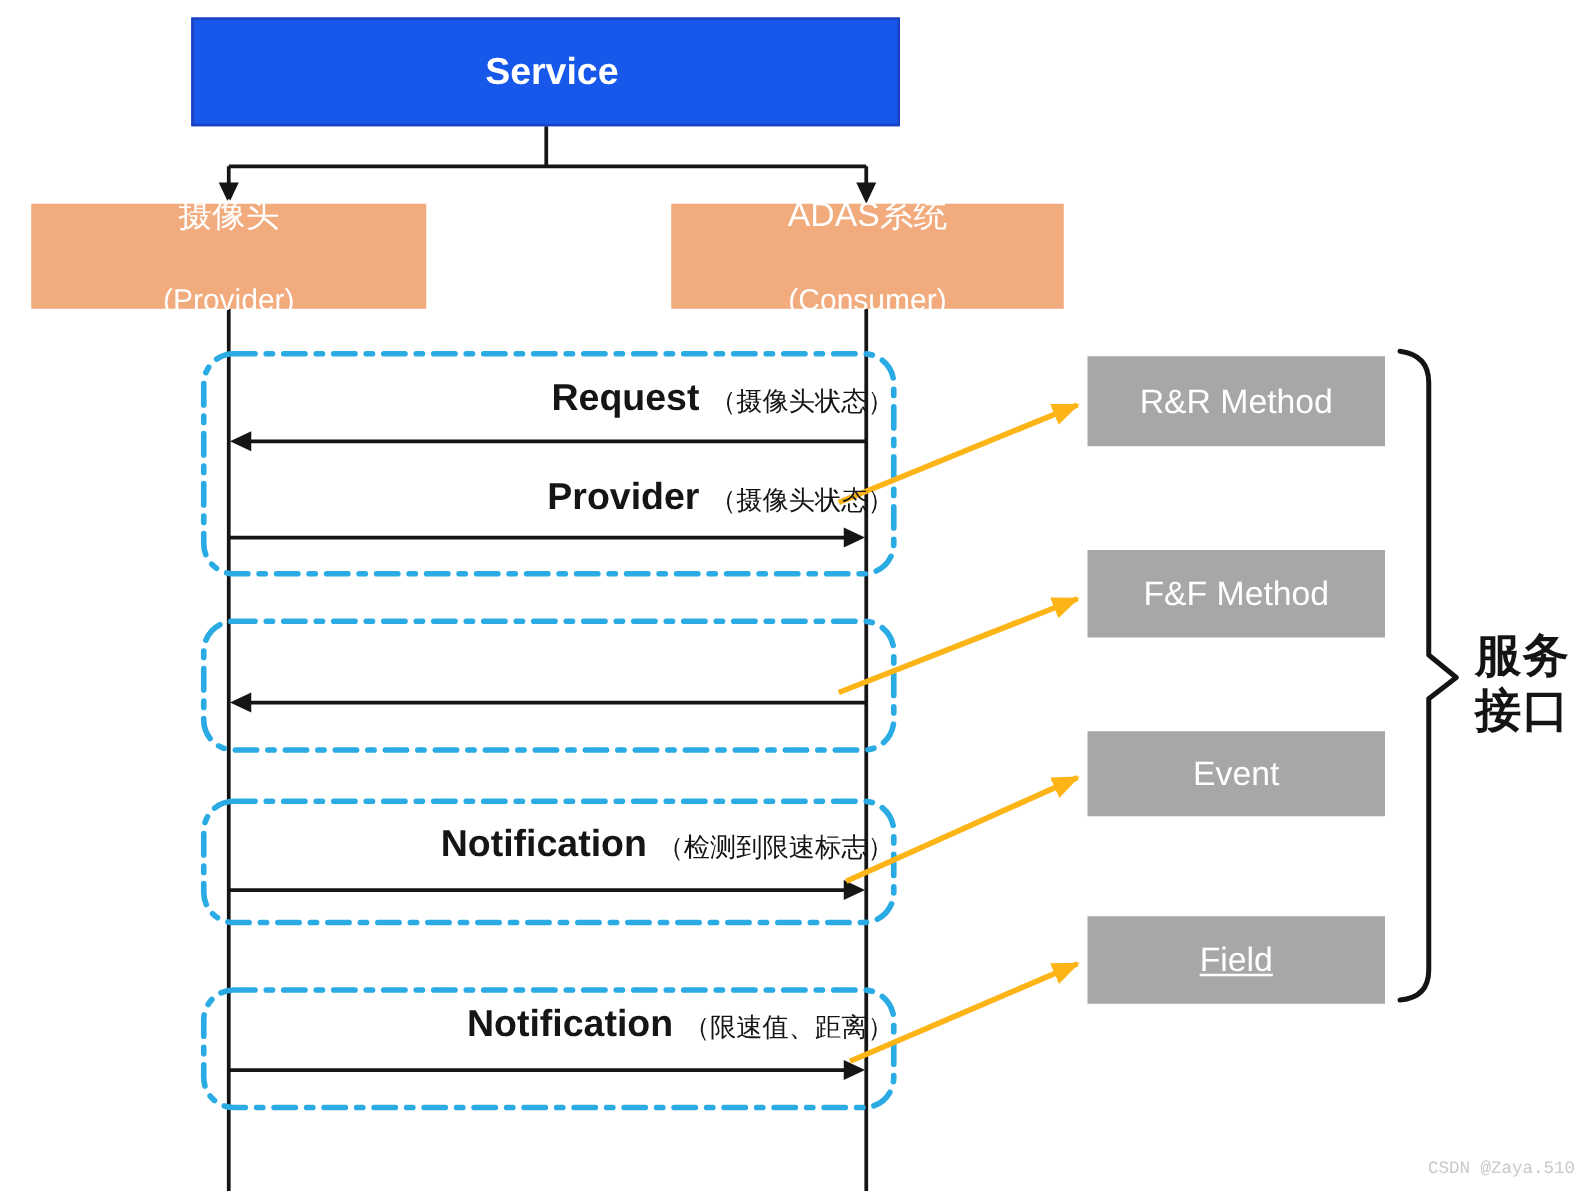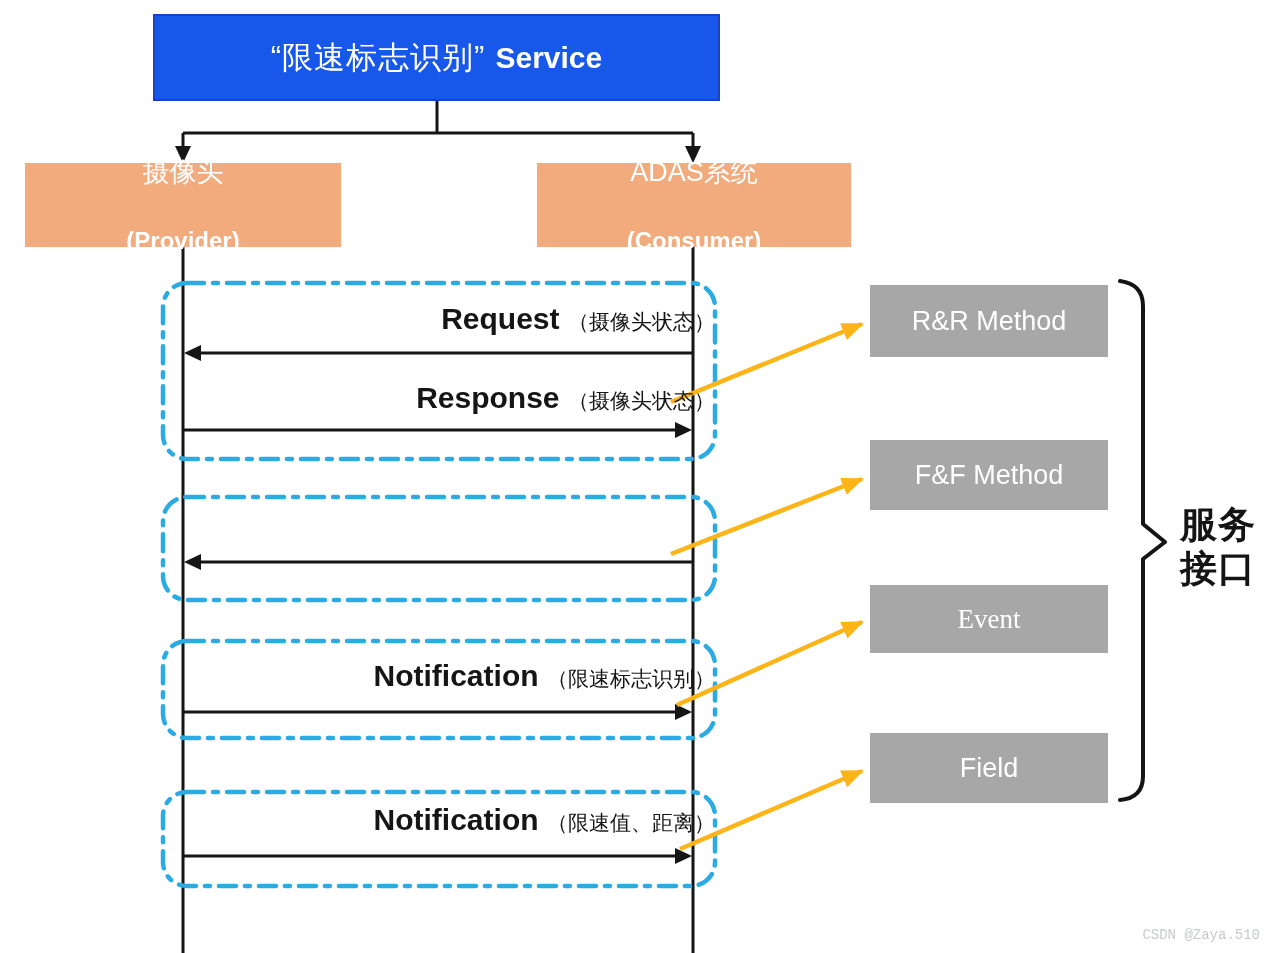--- a/index.html
+++ b/index.html
@@ -16,42 +16,42 @@
     display:flex;align-items:center;justify-content:center;z-index:2;
   }
   .service-box .cn{font-size:31px;font-weight:500;letter-spacing:1px;}
   .service-box .en{font-size:30px;font-weight:700;margin-left:10px;}
   
   .participant{
     background:#f2ab7d;color:#ffffff;display:flex;flex-direction:column;
     align-items:center;justify-content:center;z-index:2;text-align:center;gap:37px;
   }
   .participant .p-name{font-size:27px;line-height:34px;font-weight:400;}
-  .participant .p-role{font-size:24px;line-height:30px;font-weight:700;}
+  .participant .p-role{font-size:24px;line-height:30px;font-weight:400;}
   #provider-box{left:25px;top:163px;width:316px;height:84px;}
   #consumer-box{left:537px;top:163px;width:314px;height:84px;}
   
   .msg-label{
     left:163px;width:552px;text-align:right;z-index:2;color:#151515;
     white-space:nowrap;
   }
   .msg-name{font-size:30px;font-weight:600;}
   .msg-detail{font-size:21px;font-weight:400;margin-left:4px;}
   #msg1{top:302px;} #msg2{top:381px;} #msg3{top:514px;}
   #msg4{top:659px;} #msg5{top:803px;}
   
   .iface-box{
     left:870px;width:238px;background:#a7a7a7;color:#ffffff;
     display:flex;align-items:center;justify-content:center;
     font-size:27px;z-index:2;
   }
   #iface1{top:285px;height:72px;}
   #iface2{top:440px;height:70px;}
-  #iface3{top:585px;height:68px;font-family:Liberation Serif, serif;}
-  #iface4{top:733px;height:70px;}
+  #iface3{top:585px;height:68px;}
+  #iface4{top:733px;height:70px;text-decoration:underline;}
   
   .brace-label{
     left:1164px;top:503px;width:92px;z-index:2;color:#141414;
     font-size:37px;font-weight:700;line-height:44px;text-align:right;
     letter-spacing:1px;
   }
   
   .watermark{
     right:14px;top:927px;z-index:2;color:#c7c9cc;font-size:14px;font-family:Liberation Mono, monospace;
   }
@@ -109,44 +109,43 @@
       <line x1="671" y1="402" x2="862" y2="324" marker-end="url(#yhead)"></line>
       <line x1="671" y1="554" x2="862" y2="479" marker-end="url(#yhead)"></line>
       <line x1="677" y1="705" x2="862" y2="622" marker-end="url(#yhead)"></line>
       <line x1="680" y1="849" x2="862" y2="771" marker-end="url(#yhead)"></line>
     </g>
 
     <path d="M1120,281 Q1143,284 1143,306 L1143,524 L1165,542 L1143,559 L1143,776 Q1143,798 1120,800" fill="none" stroke="#141414" stroke-width="4" stroke-linecap="round" stroke-linejoin="round"></path>
   </svg>
 
   <div class="abs service-box">
-    <span class="cn">“限速标志识别”</span>
     <span class="en">Service</span>
   </div>
 
   <div id="provider-box" class="abs participant">
     <span class="p-name">摄像头</span>
     <span class="p-role">(Provider)</span>
   </div>
   <div id="consumer-box" class="abs participant">
     <span class="p-name">ADAS系统</span>
     <span class="p-role">(Consumer)</span>
   </div>
 
   <div id="msg1" class="abs msg-label">
     <span class="msg-name">Request</span>
     <span class="msg-detail">（摄像头状态）</span>
   </div>
   <div id="msg2" class="abs msg-label">
-    <span class="msg-name">Response</span>
+    <span class="msg-name">Provider</span>
     <span class="msg-detail">（摄像头状态）</span>
   </div>
   <div id="msg4" class="abs msg-label">
     <span class="msg-name">Notification</span>
-    <span class="msg-detail">（限速标志识别）</span>
+    <span class="msg-detail">（检测到限速标志）</span>
   </div>
   <div id="msg5" class="abs msg-label">
     <span class="msg-name">Notification</span>
     <span class="msg-detail">（限速值、距离）</span>
   </div>
 
   <div id="iface1" class="abs iface-box">
     <span>R&amp;R Method</span>
   </div>
   <div id="iface2" class="abs iface-box">

